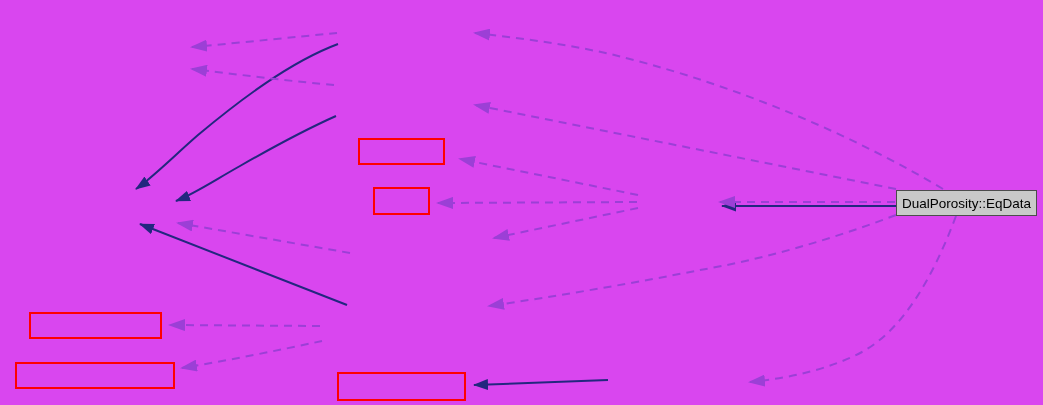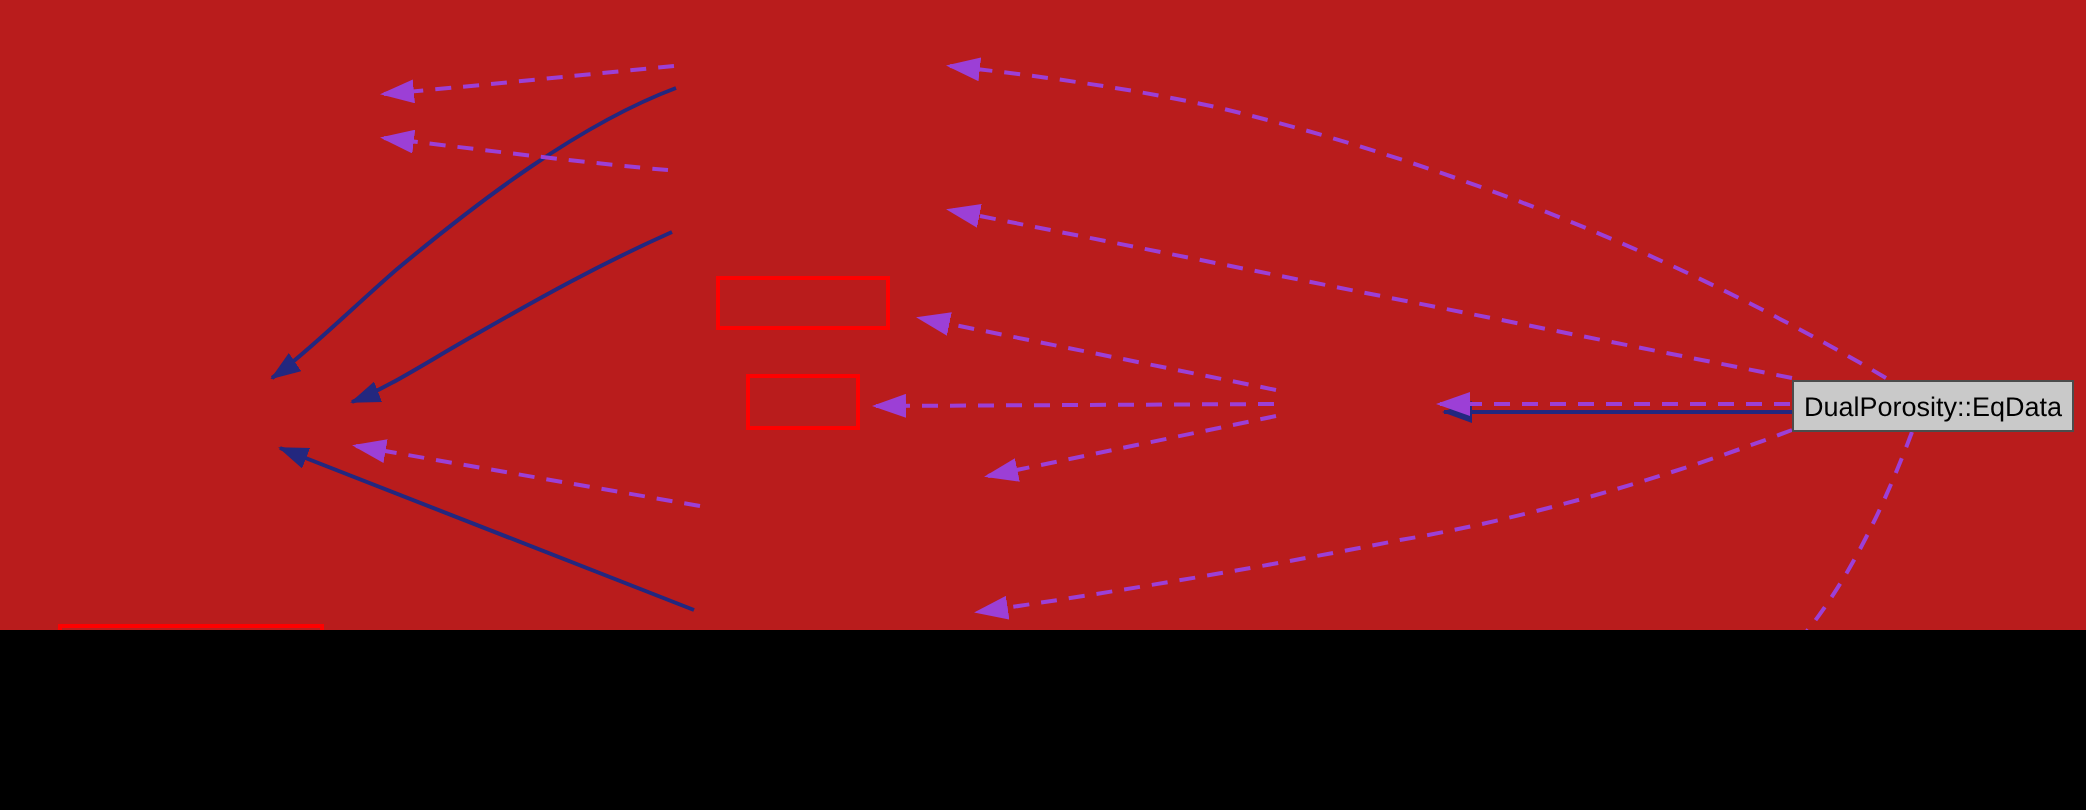--- a/index.html
+++ b/index.html
@@ -1,19 +1,19 @@
 <!DOCTYPE html>
 <html><head>
 <meta charset="utf-8">
 <style>
   html,body{margin:0;padding:0;background:#000;}
   .stage{
     position:relative;
-    width:1043px;height:315px;
-    background:#b91c1c;
+    width:1043px;height:405px;
+    background:#d946ef;
     overflow:hidden;
     font-family:"Liberation Sans", sans-serif;
   }
   .stage svg{position:absolute;left:0;top:0;}
   .rednode{
     position:absolute;
     border:2px solid #ff0000;
     background:transparent;
     box-sizing:border-box;
   }

